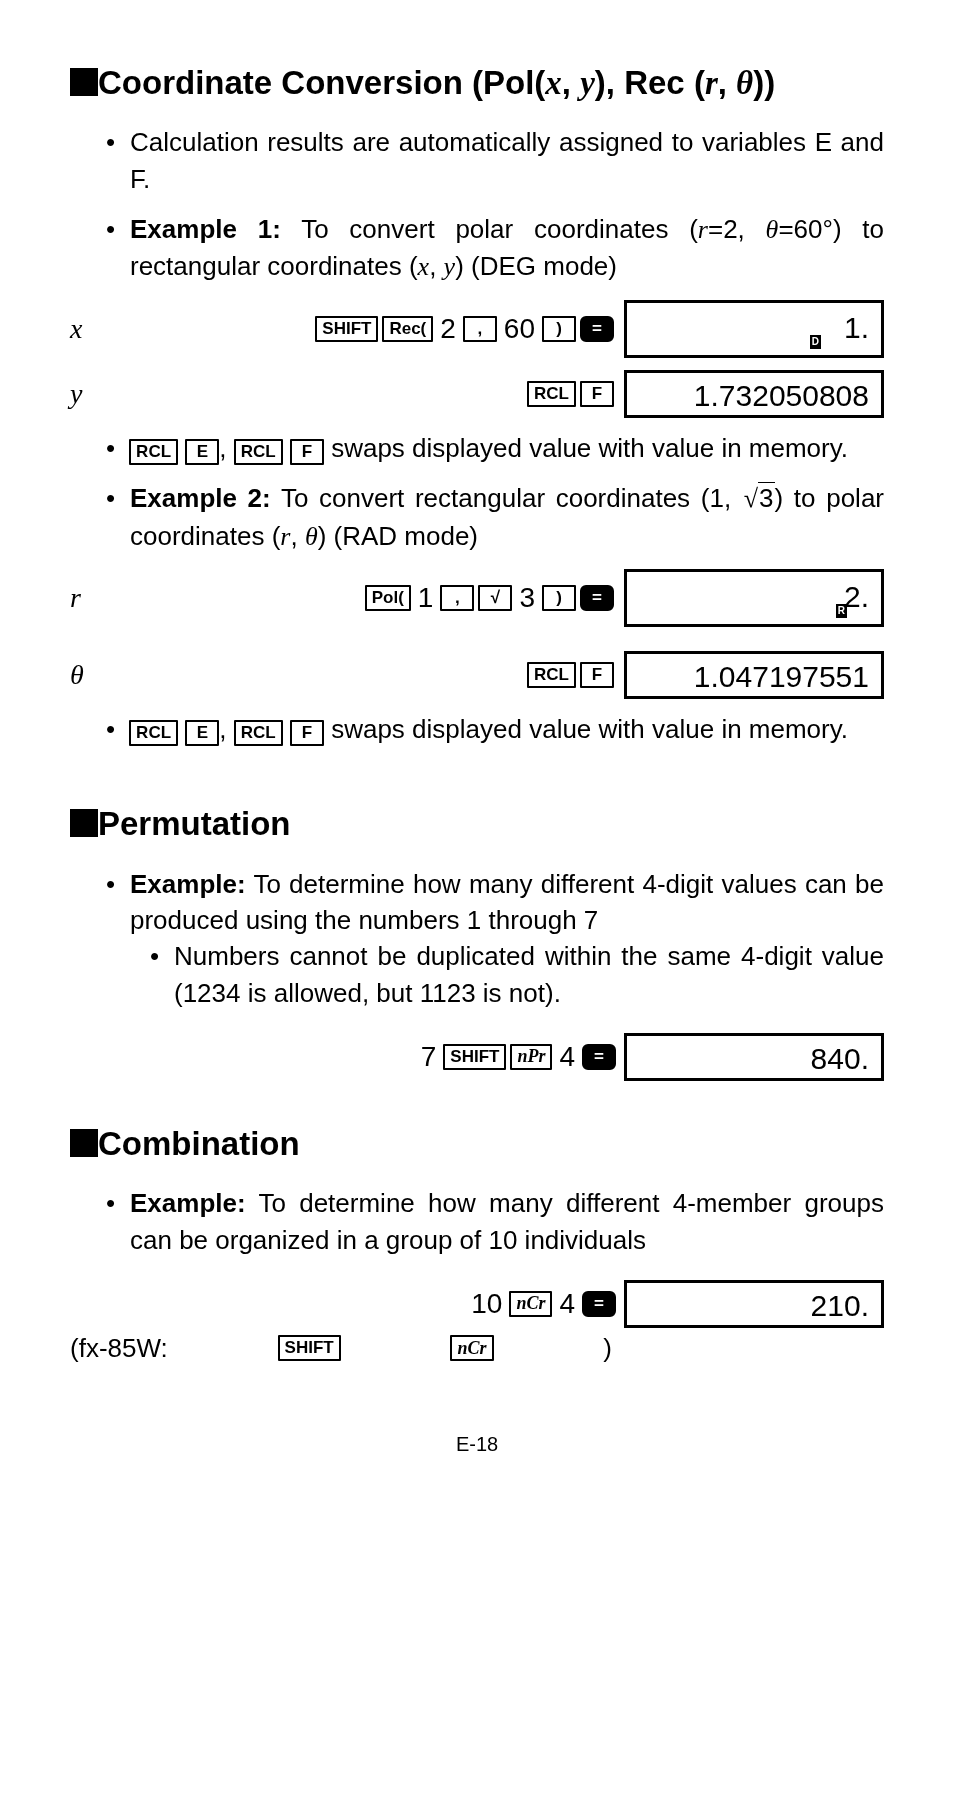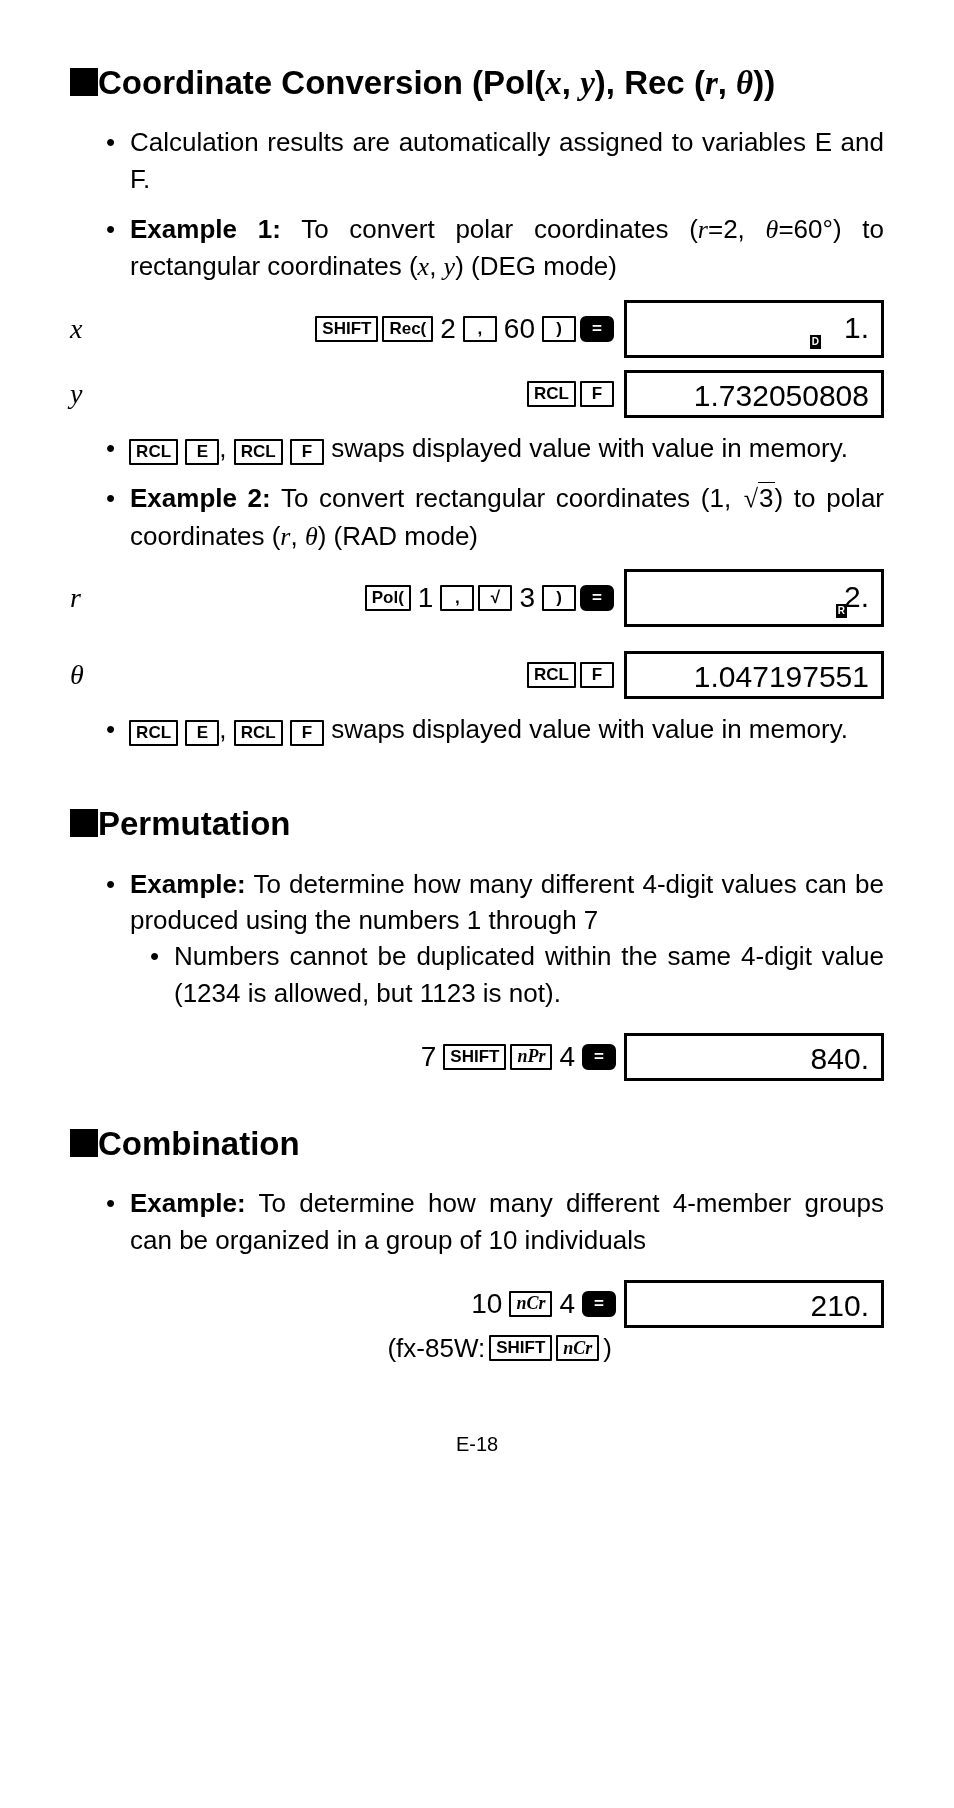--- a/index.html
+++ b/index.html
@@ -160,21 +160,21 @@
   .section-gap { height: 40px; }
   .perm-calc, .comb-calc {
     display:flex;
     justify-content:flex-end;
     align-items:center;
     gap:4px;
     margin-top: 22px;
   }
   .comb-note {
     display:flex;
-    justify-content:flex-end;
+    justify-content:space-between;
     align-items:center;
     gap:4px;
     font-size: 26px;
     padding-right: 272px;
     margin-top: 2px;
   }
 </style>
 </head>
 <body>
 

